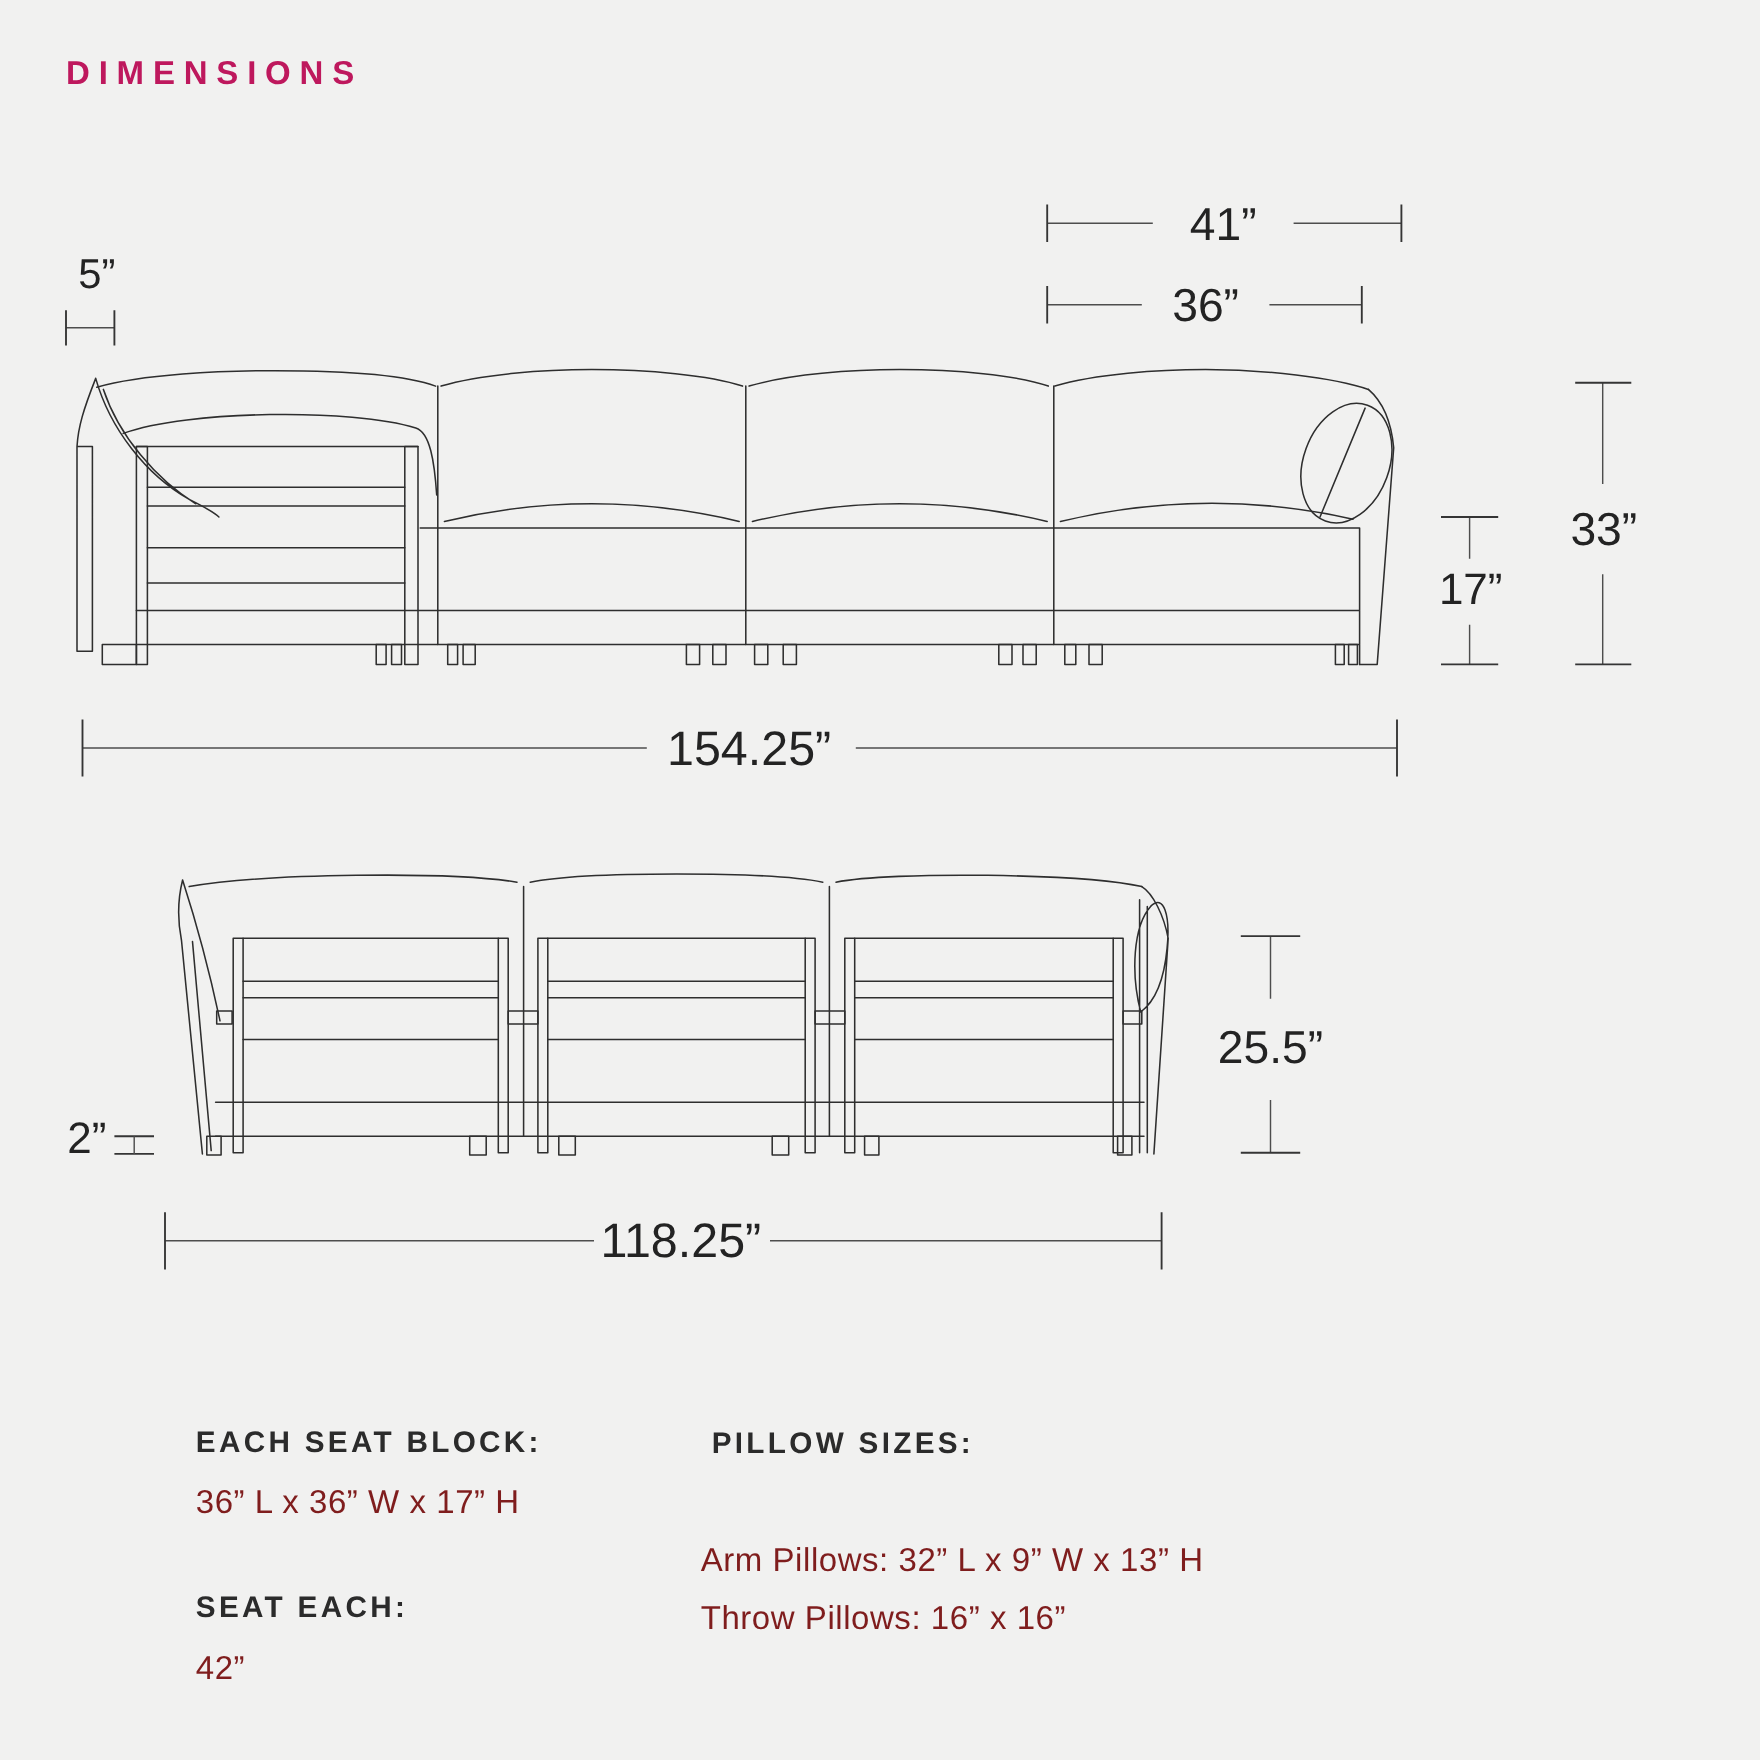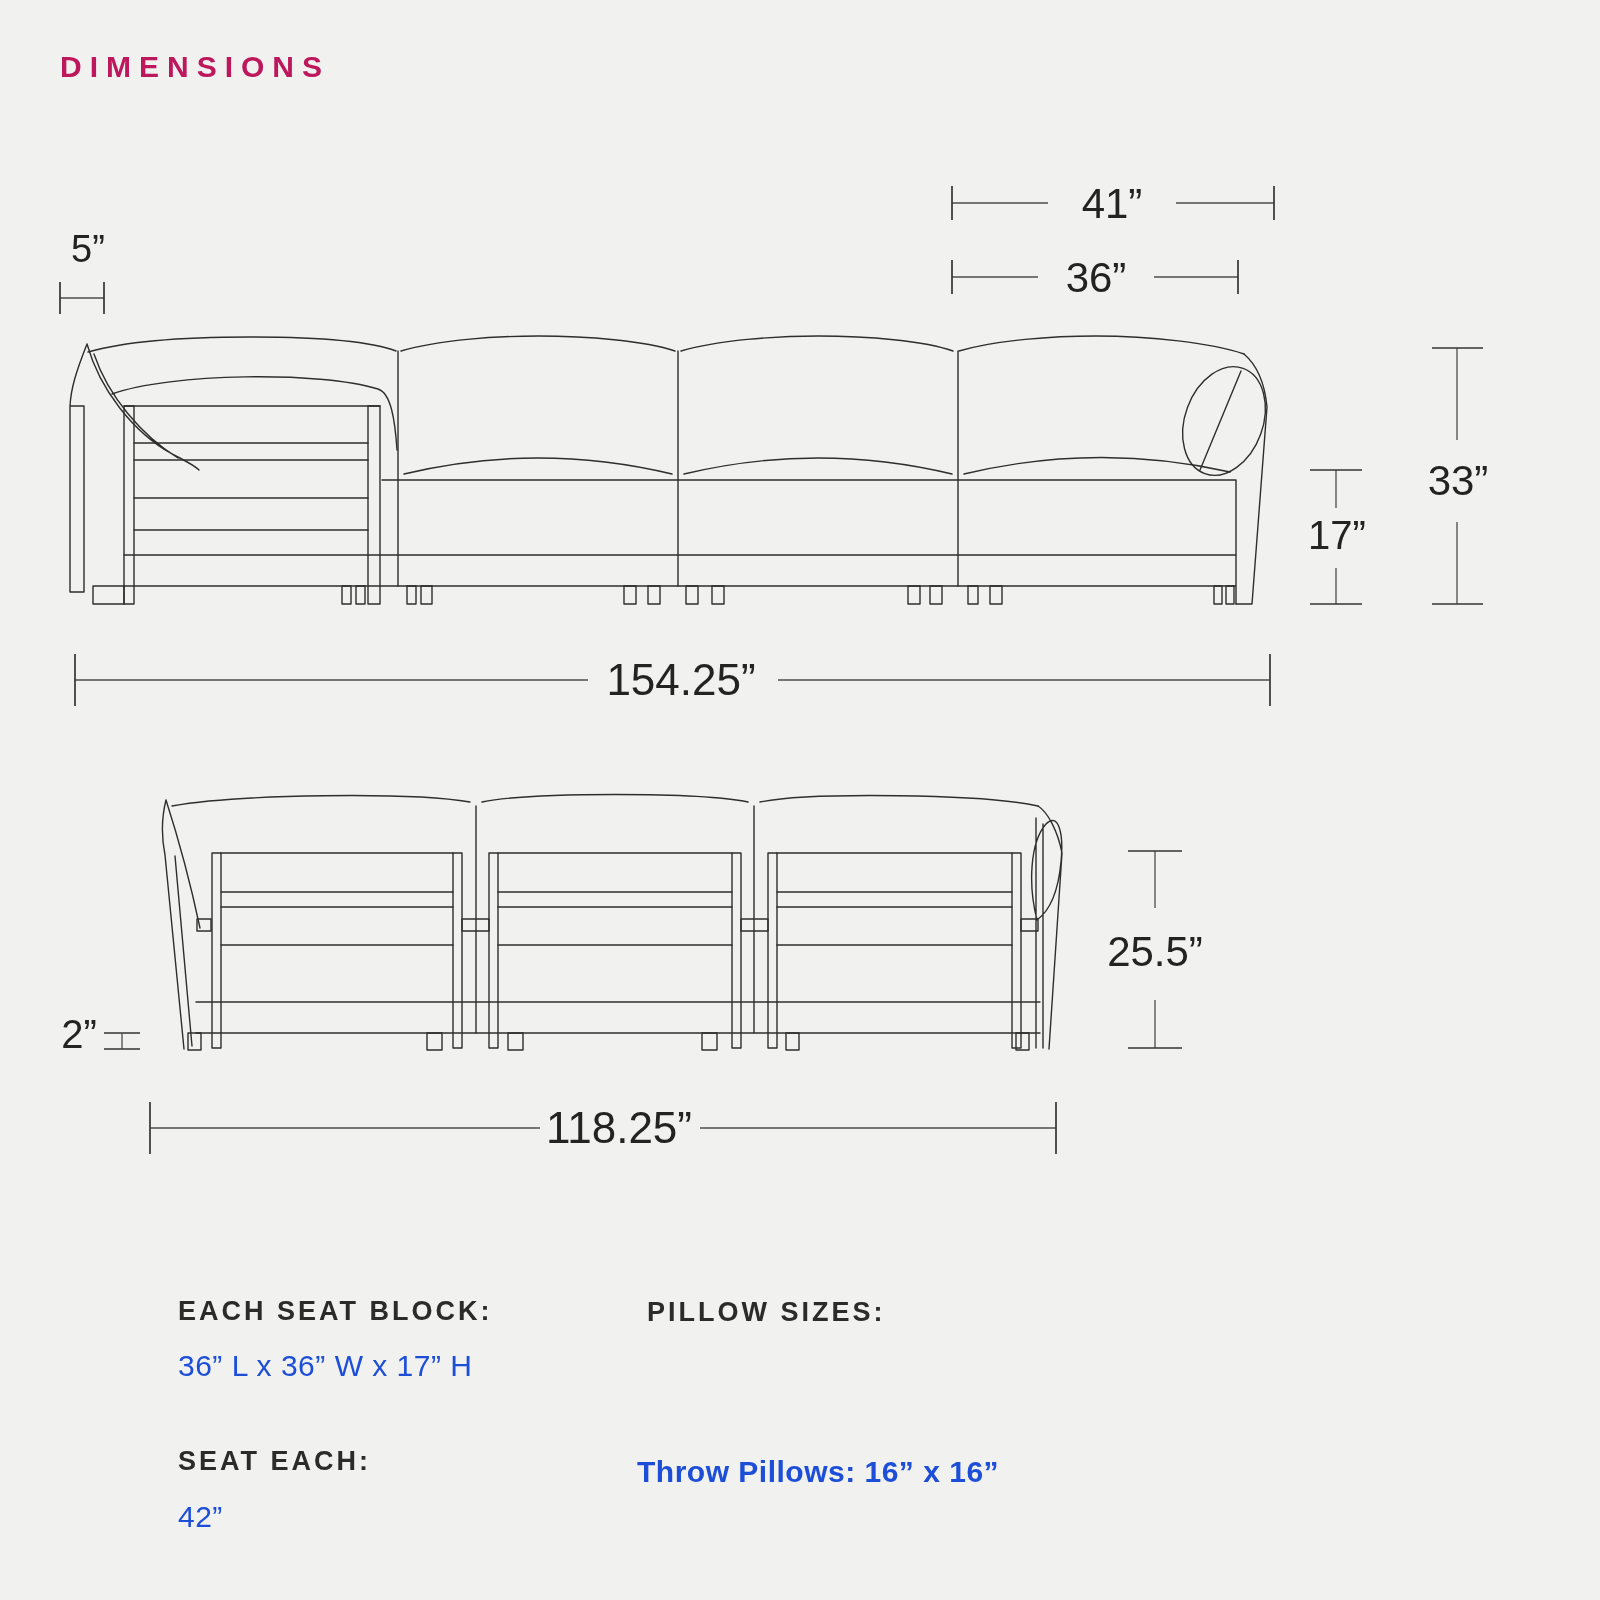--- a/index.html
+++ b/index.html
@@ -15,21 +15,21 @@
   .dimline{stroke:#4d4d4d;stroke-width:1.3;fill:none;}
   .dimtick{stroke:#353535;stroke-width:1.7;fill:none;}
   .dimlabel{fill:#232323;font-family:"Liberation Sans",sans-serif;font-weight:400;}
   .sz38{font-size:38px;} .sz40{font-size:40px;} .sz42{font-size:42px;} .sz44{font-size:44px;}
   .page-title{
     position:absolute;left:60px;top:50px;
     font-size:30px;font-weight:700;letter-spacing:8px;color:#be185d;
   }
   .spec{position:absolute;color:#2e2e2e;white-space:nowrap;margin-top:13px;}
   .spec-heading{font-size:27px;font-weight:700;letter-spacing:3px;color:#2b2b2b;}
-  .spec-value{font-size:30px;font-weight:400;letter-spacing:0.5px;color:#1d4ed8;text-align:right;}
+  .spec-value{font-size:30px;font-weight:400;letter-spacing:0.5px;color:#7f1d1d;text-align:right;}
 </style>
 </head>
 <body>
 
 <div id="canvas">
 
   <div class="page-title">DIMENSIONS</div>
 
   <svg id="drawing" width="1600" height="1600" viewBox="0 0 1600 1600">
 
@@ -194,15 +194,16 @@
     </g>
   </svg>
 
   <div class="spec spec-heading" style="left:178px;top:1283px;">EACH SEAT BLOCK:</div>
   <div class="spec spec-value" style="left:178px;top:1336px;">36” L x 36” W x 17” H</div>
 
   <div class="spec spec-heading" style="left:178px;top:1433px;">SEAT EACH:</div>
   <div class="spec spec-value" style="left:178px;top:1487px;">42”</div>
 
   <div class="spec spec-heading" style="left:647px;top:1284px;">PILLOW SIZES:</div>
-  <div class="spec spec-value" style="left:637px;top:1442px;font-weight:bold;">Throw Pillows: 16” x 16”</div>
+  <div class="spec spec-value" style="left:637px;top:1389px;">Arm Pillows: 32” L x 9” W x 13” H</div>
+  <div class="spec spec-value" style="left:637px;top:1442px;">Throw Pillows: 16” x 16”</div>
 
 </div>
 
 </body></html>

